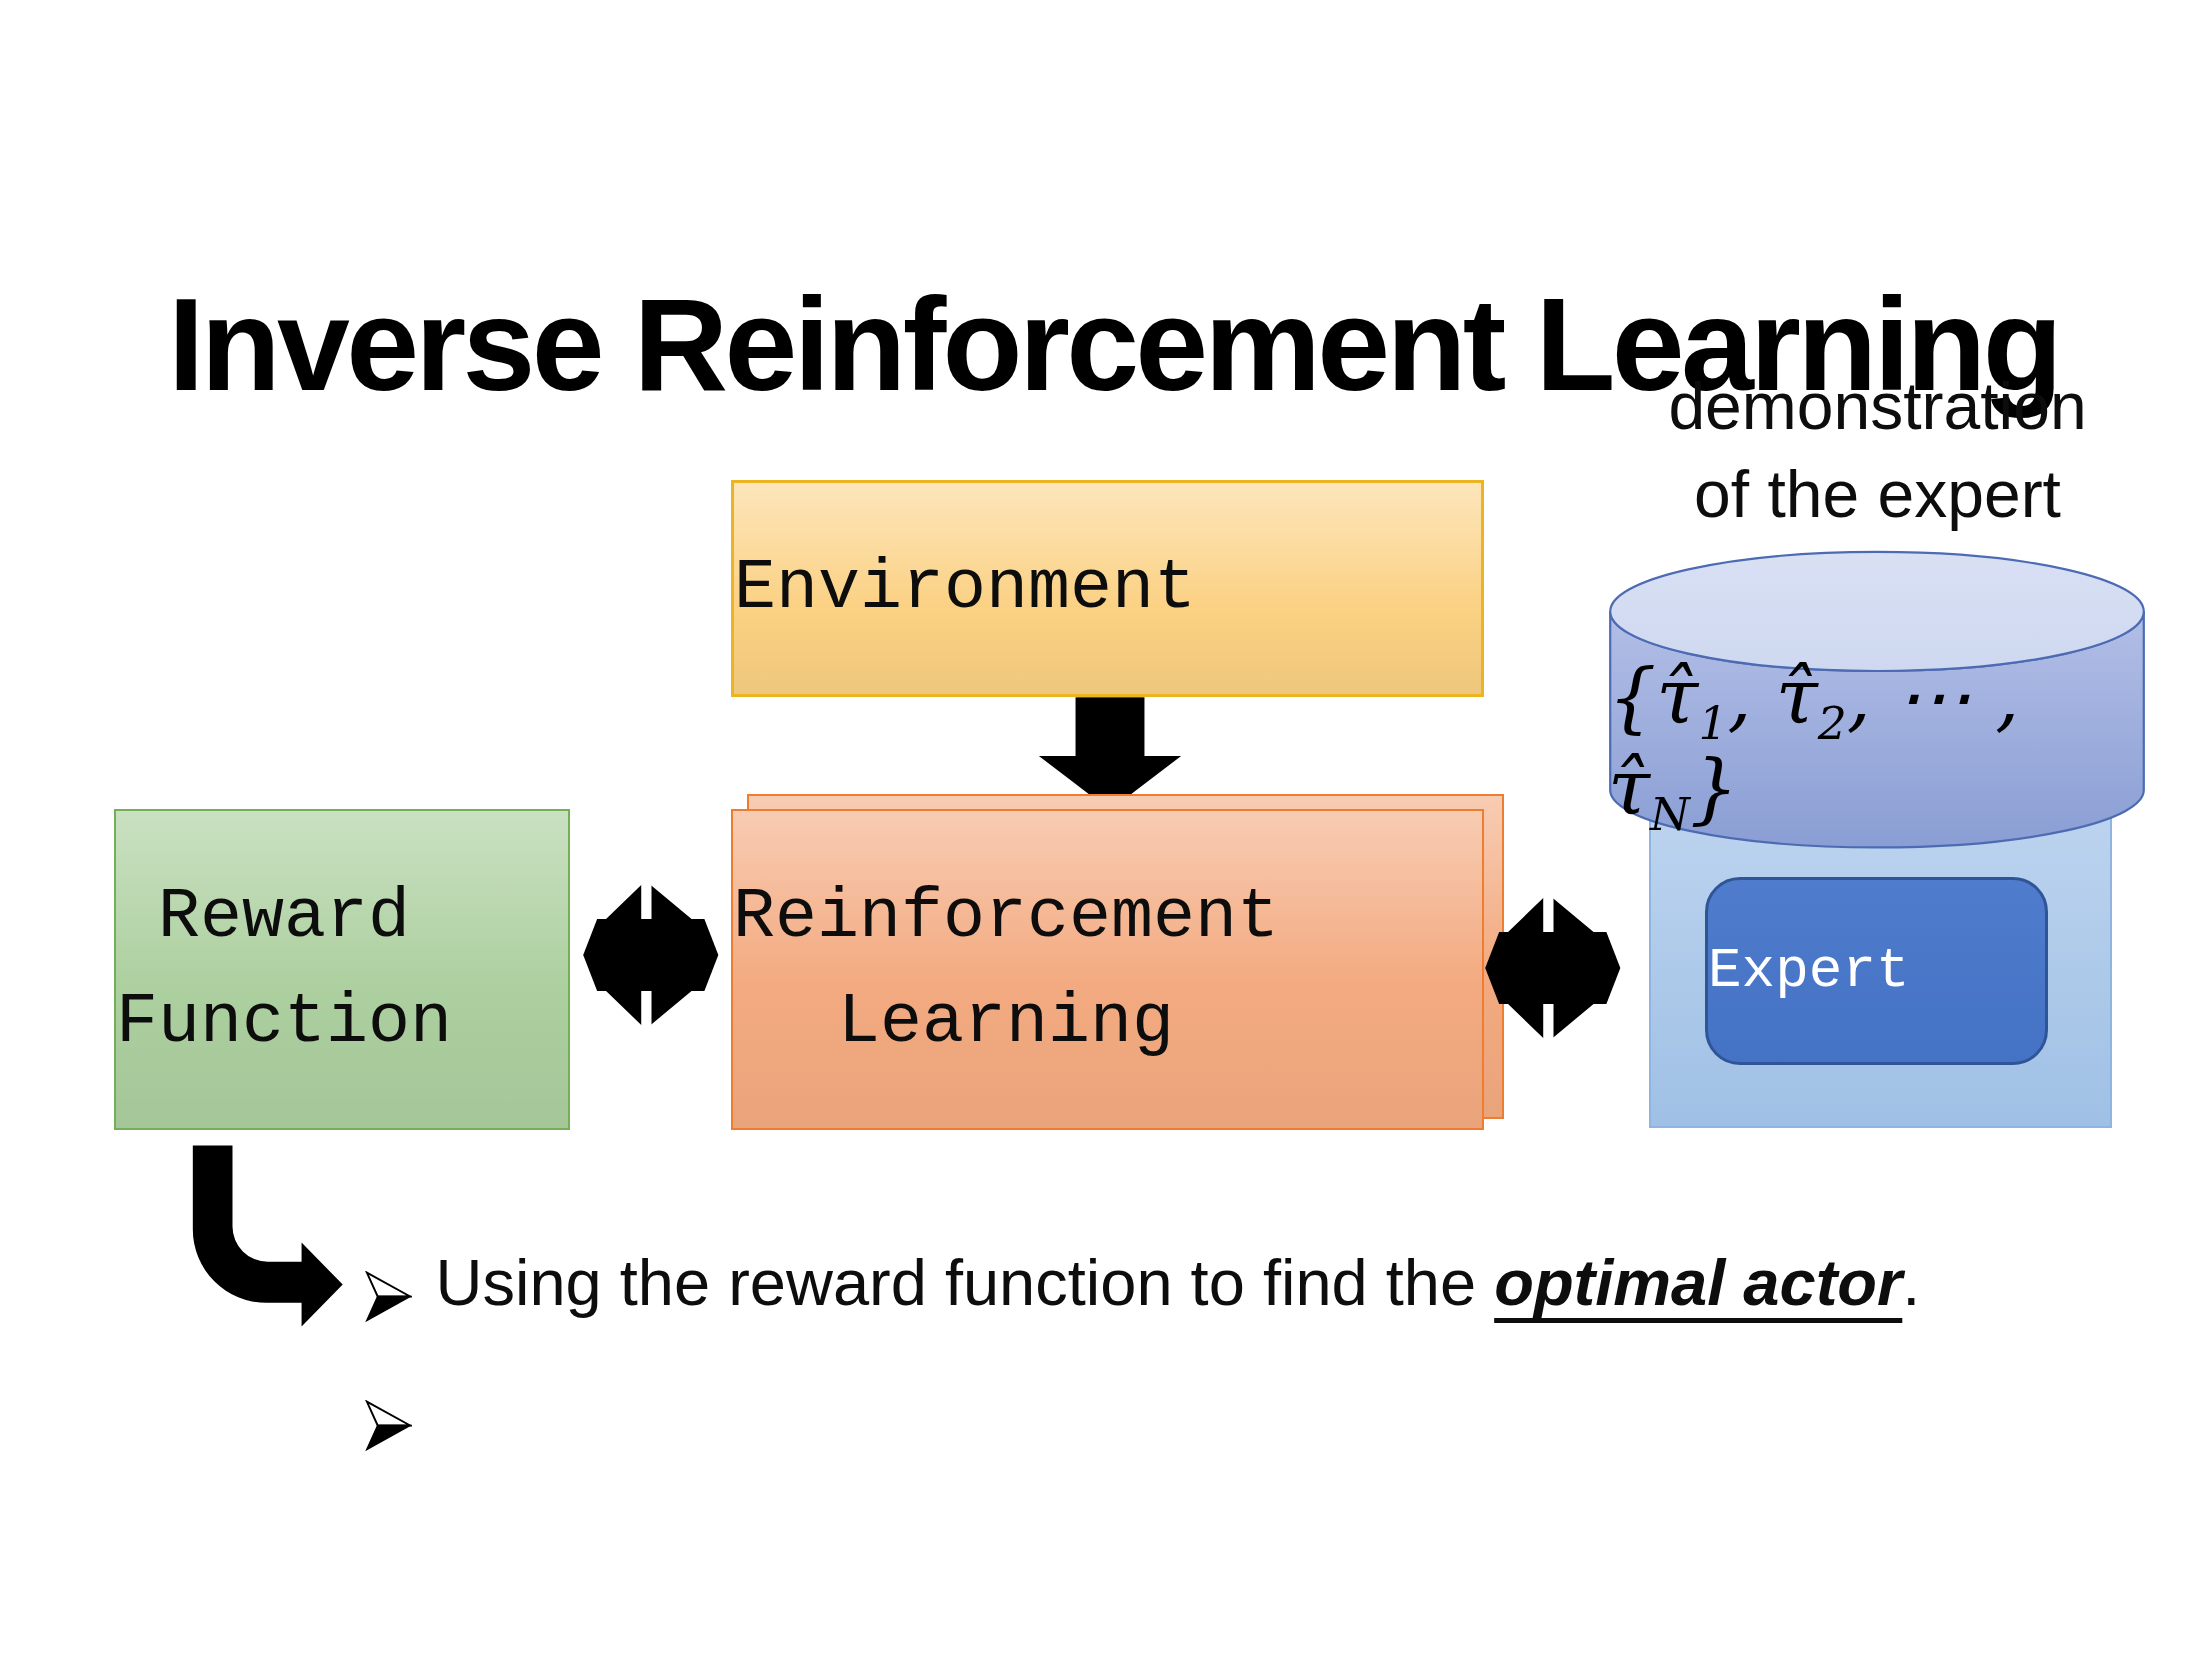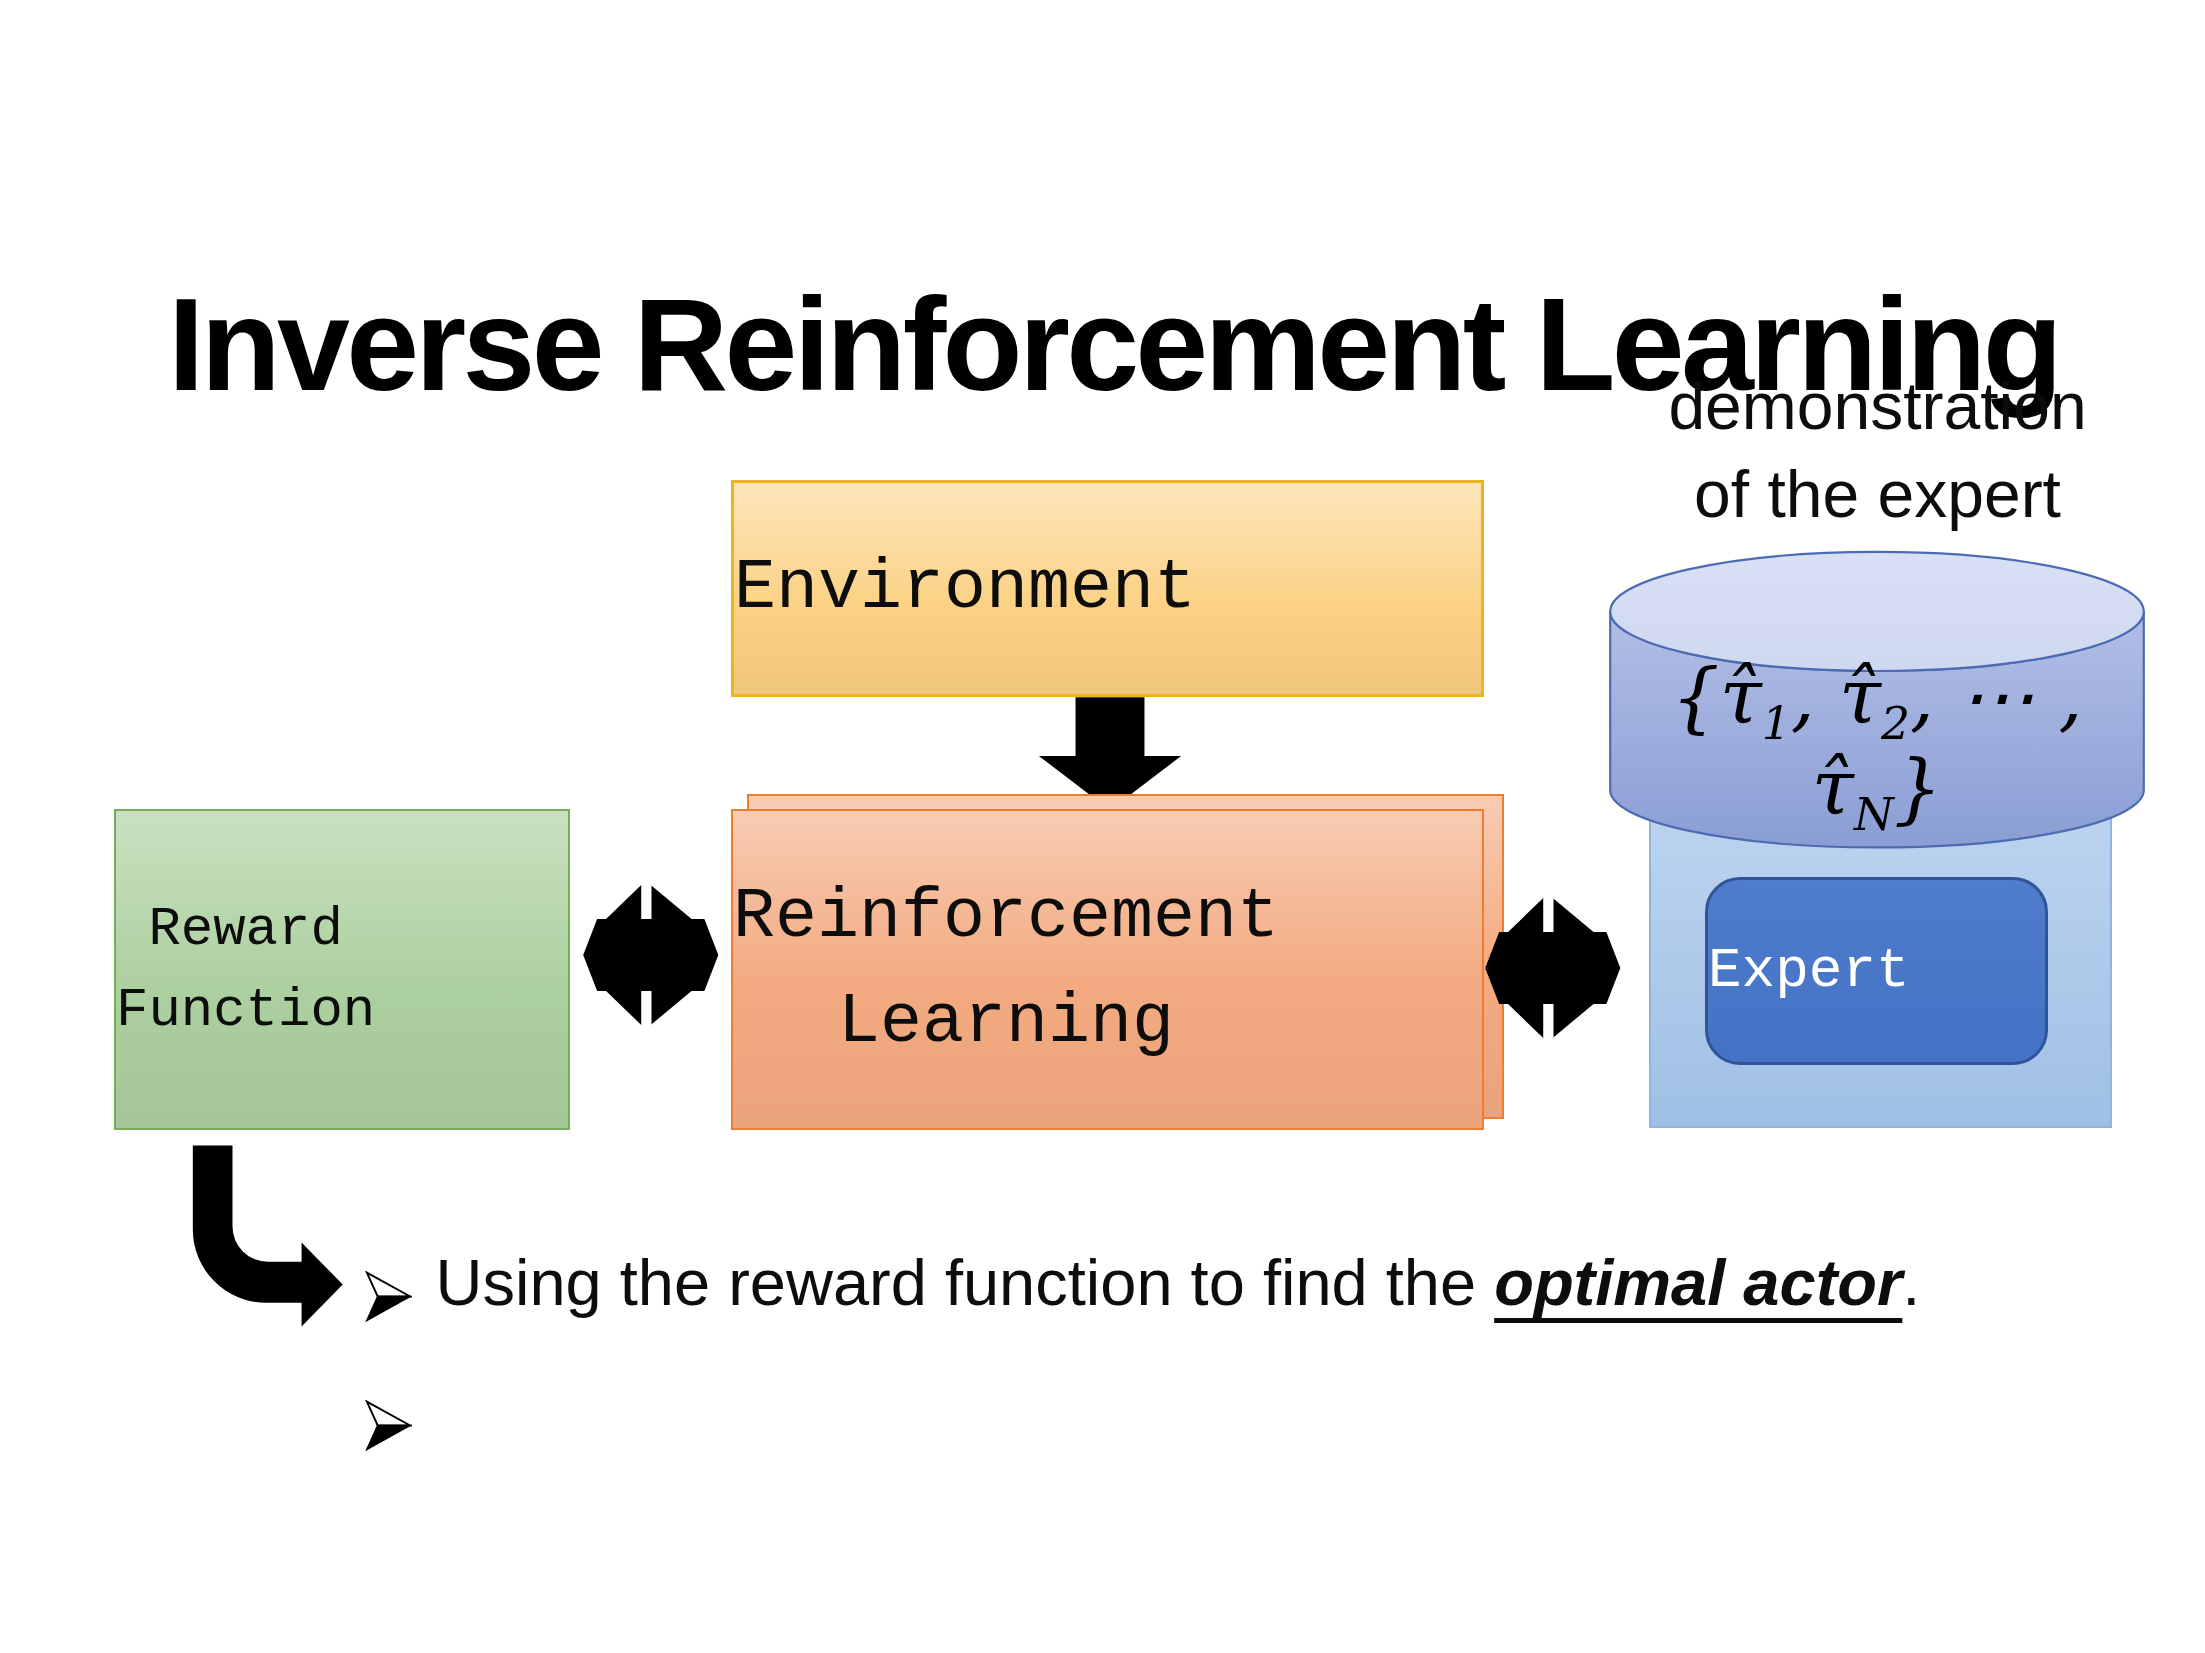--- a/index.html
+++ b/index.html
@@ -13,34 +13,34 @@
   #demo-label{left:1580px;top:362px;width:595px;text-align:center;font-size:66px;line-height:1.34;}
   #demo-label span{display:block;}
   
   .dbox{display:flex;align-items:center;justify-content:flex-start;text-align:center;box-sizing:border-box;font-family:Liberation Mono, monospace;}
   .dbox .lbl{line-height:1.5;}
   #env-box{left:731px;top:480px;width:753px;height:217px;border:3.7px solid var(--env-border,#EDB421);
      background:linear-gradient(180deg,rgba(255,255,255,.45),rgba(255,255,255,0) 60%,rgba(0,0,0,.05)),var(--env-fill,#FBD183);
      font-size:70px;}
   #reward-box{left:114px;top:809px;width:456px;height:321px;border:2.9px solid var(--reward-border,#74AE58);
      background:linear-gradient(180deg,rgba(255,255,255,.35),rgba(255,255,255,0) 55%,rgba(0,0,0,.05)),var(--reward-fill,#ADD0A0);
-     font-size:54px;}
+     font-size:70px;}
   #rl-box-back{left:747px;top:794px;width:753px;height:321px;border:2.9px solid var(--rl-border,#ED7D31);
      background:linear-gradient(180deg,rgba(255,255,255,.4),rgba(255,255,255,0) 55%,rgba(0,0,0,.04)),var(--rl-fill,#F3AA80);}
   #rl-box{left:731px;top:809px;width:753px;height:321px;border:2.9px solid var(--rl-border,#ED7D31);
      background:linear-gradient(180deg,rgba(255,255,255,.4),rgba(255,255,255,0) 55%,rgba(0,0,0,.04)),var(--rl-fill,#F3AA80);
      font-size:70px;}
   #expert-container{left:1649px;top:801px;width:459px;height:323px;border:2.2px solid var(--container-border,#8FB4DF);
      background:linear-gradient(180deg,var(--container-fill-top,#BDD4EF),var(--container-fill-bottom,#9FC0E5));z-index:1;}
   #expert-box{left:1705px;top:877px;width:343px;height:188px;border:3.7px solid var(--expert-border,#2F5597);
      border-radius:35px;background:linear-gradient(180deg,var(--expert-fill-top,#4F7CCD),var(--expert-fill,#4472C4));
      color:#fff;font-size:56px;z-index:3;}
   
   #cylinder{left:1608px;top:540px;width:538px;height:312px;z-index:2;}
-  #formula{left:1608px;top:651px;width:538px;text-align:center;z-index:4;
+  #formula{left:1608px;top:651px;width:538px;text-align:left;z-index:4;
      font-family:"DejaVu Serif",serif;font-style:italic;font-size:76px;color:#000;line-height:1.2;}
   #formula sub{font-size:.6em;font-style:italic;line-height:0;}
   
   .blk{fill:var(--arrow-color,#000);}
   
   #bullets{left:365px;top:1244px;width:1779px;}
   .bullet-item{display:flex;align-items:flex-end;font-size:65px;}
   .bullet-item + .bullet-item{margin-top:68px;}
   .bullet-icon{flex:0 0 auto;width:47px;height:51px;margin:10.3px 23.5px 0 0;}
   .b-text{line-height:1.2;white-space:nowrap;}

